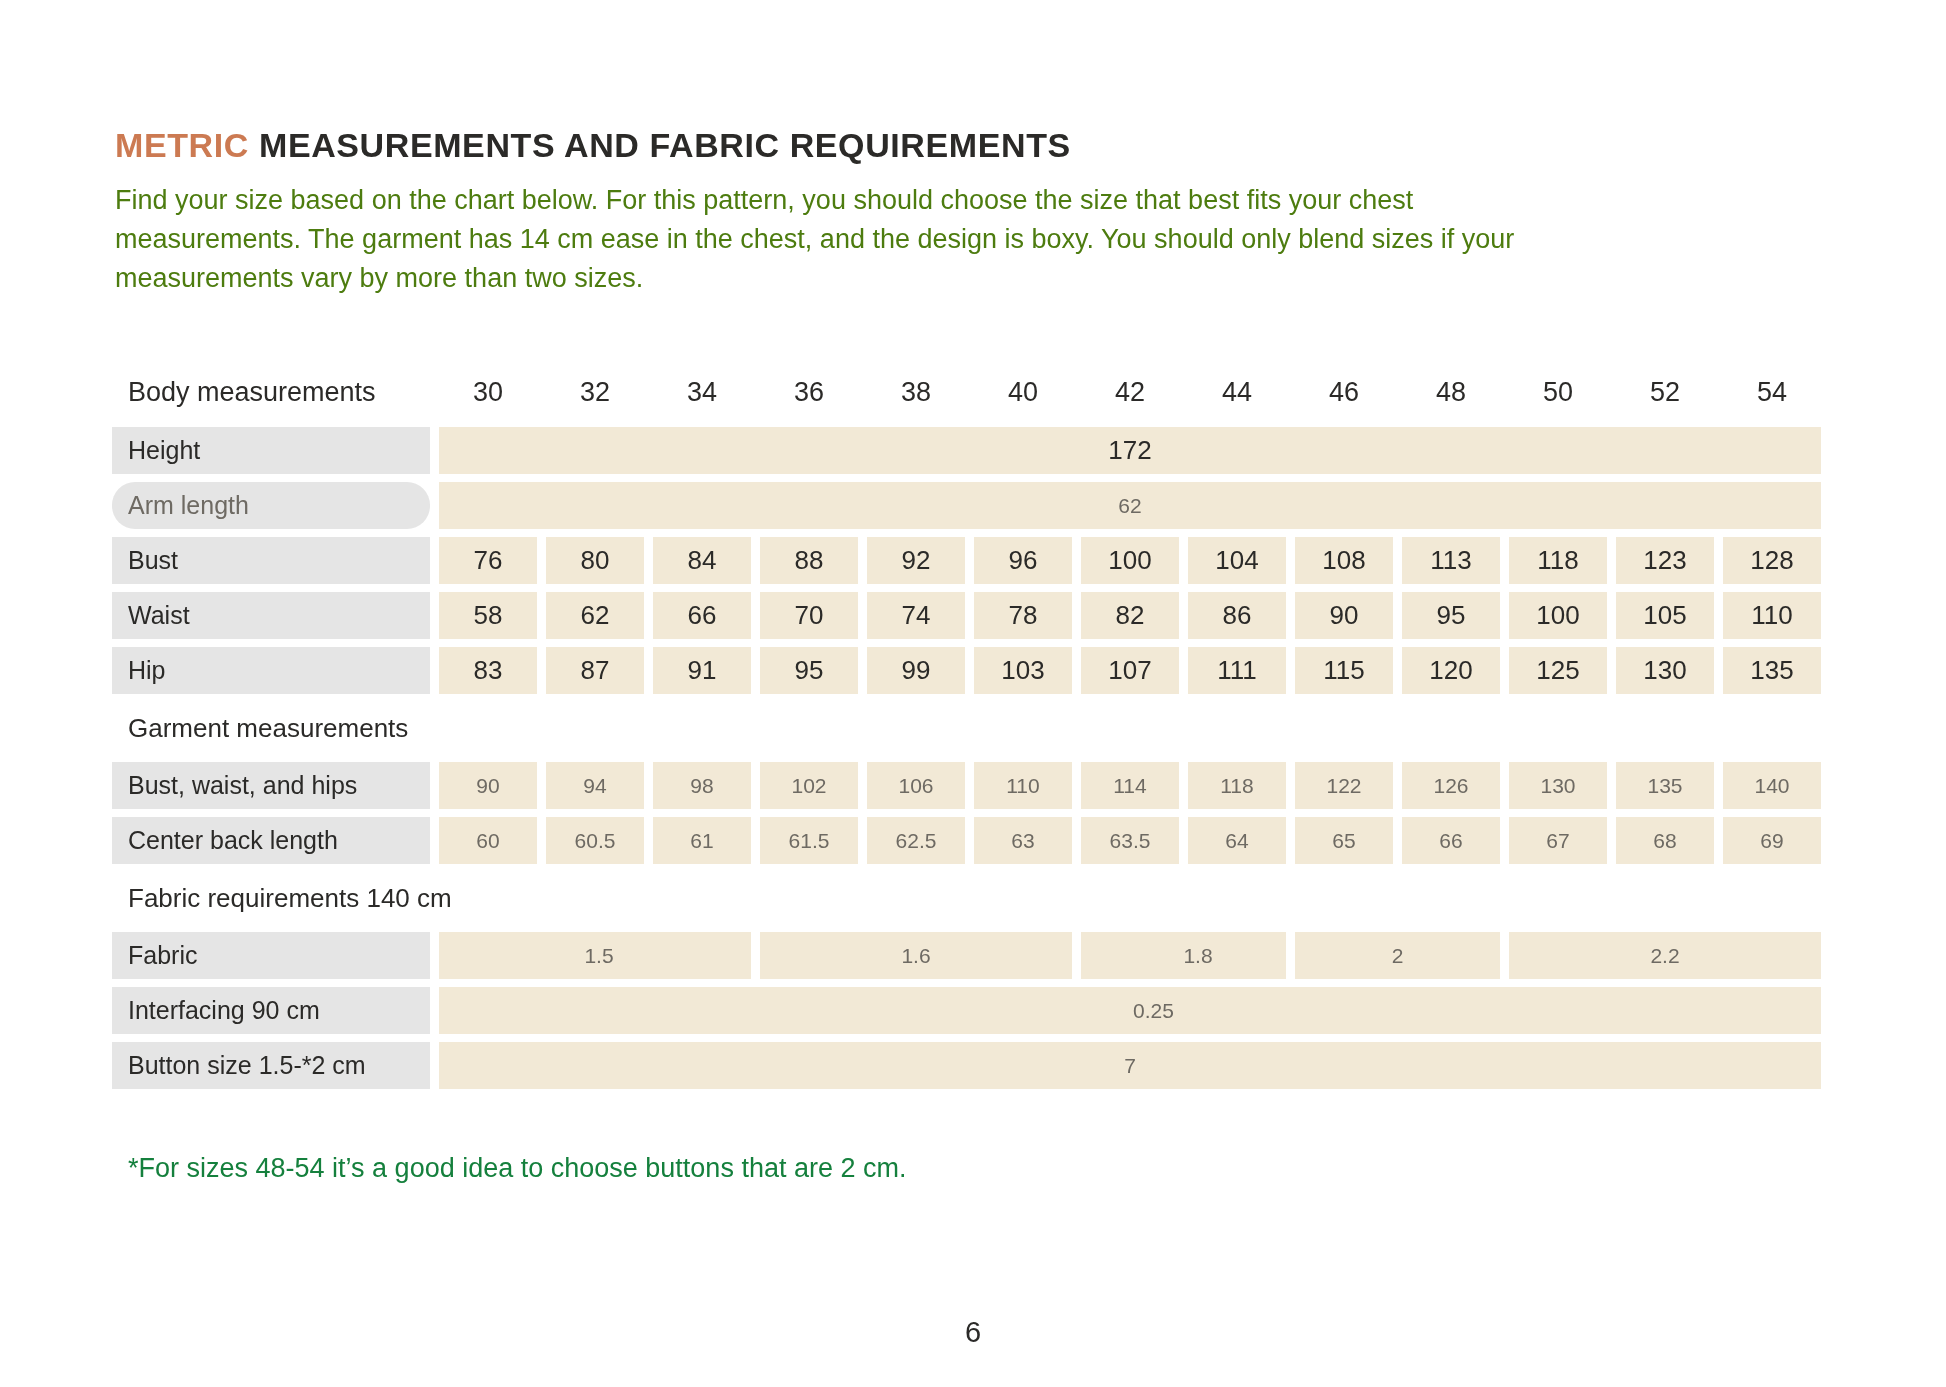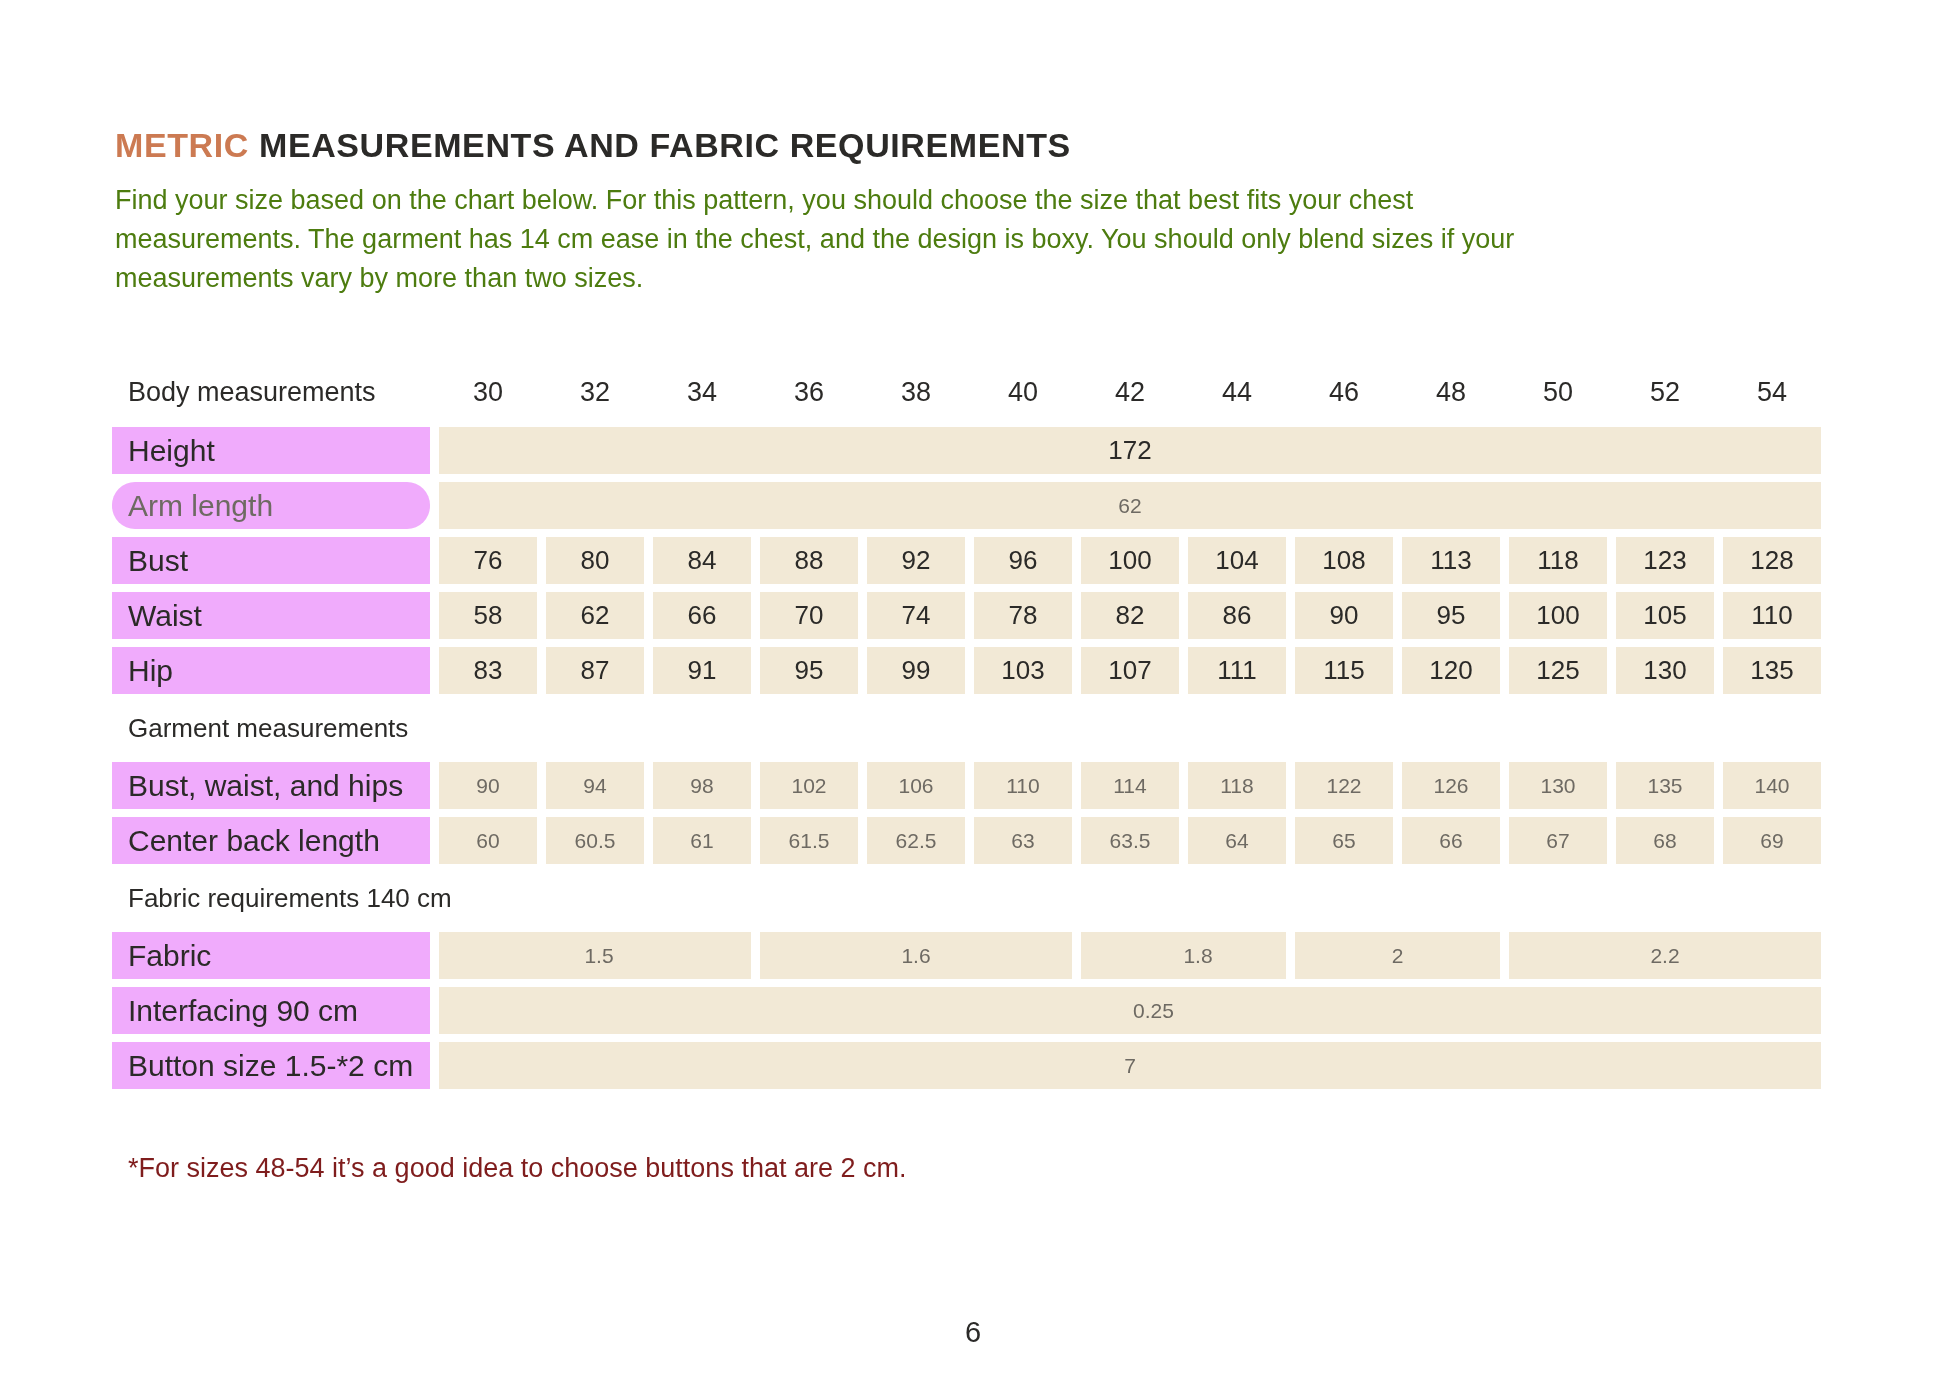--- a/index.html
+++ b/index.html
@@ -54,27 +54,27 @@
   .cell {
     background: #f2e9d6;
     display: flex;
     align-items: center;
     justify-content: center;
     font-size: 26px;
     color: #2b2a28;
   }
   .cell.small { font-size: 21px; color: #6e6a63; }
   .label-cell {
-    background: #f0abfc;
+    background: #e5e5e5;
     display: flex;
     align-items: center;
     justify-content: flex-start;
     padding-left: 16px;
     box-sizing: border-box;
-    font-size: 30px;
+    font-size: 25px;
     color: #2b2a28;
   }
   .label-cell.muted { color: #6e6a63; border-radius: 23px; }
   .header-row .label-cell,
   .header-row .cell {
     background: transparent;
     font-size: 27px;
     color: #2b2a28;
   }
   .section-row {
@@ -85,21 +85,21 @@
     padding-left: 16px;
     box-sizing: border-box;
     font-size: 26px;
     color: #2b2a28;
     background: transparent;
   }
   
   .footnote {
     margin: 64px 0 0 128px;
     font-size: 27px;
-    color: #7f1d1d;
+    color: #15803d;
   }
   
   .page-number {
     position: absolute;
     top: 1316px;
     left: 0;
     width: 1946px;
     text-align: center;
     font-size: 29px;
     color: #2b2a28;

